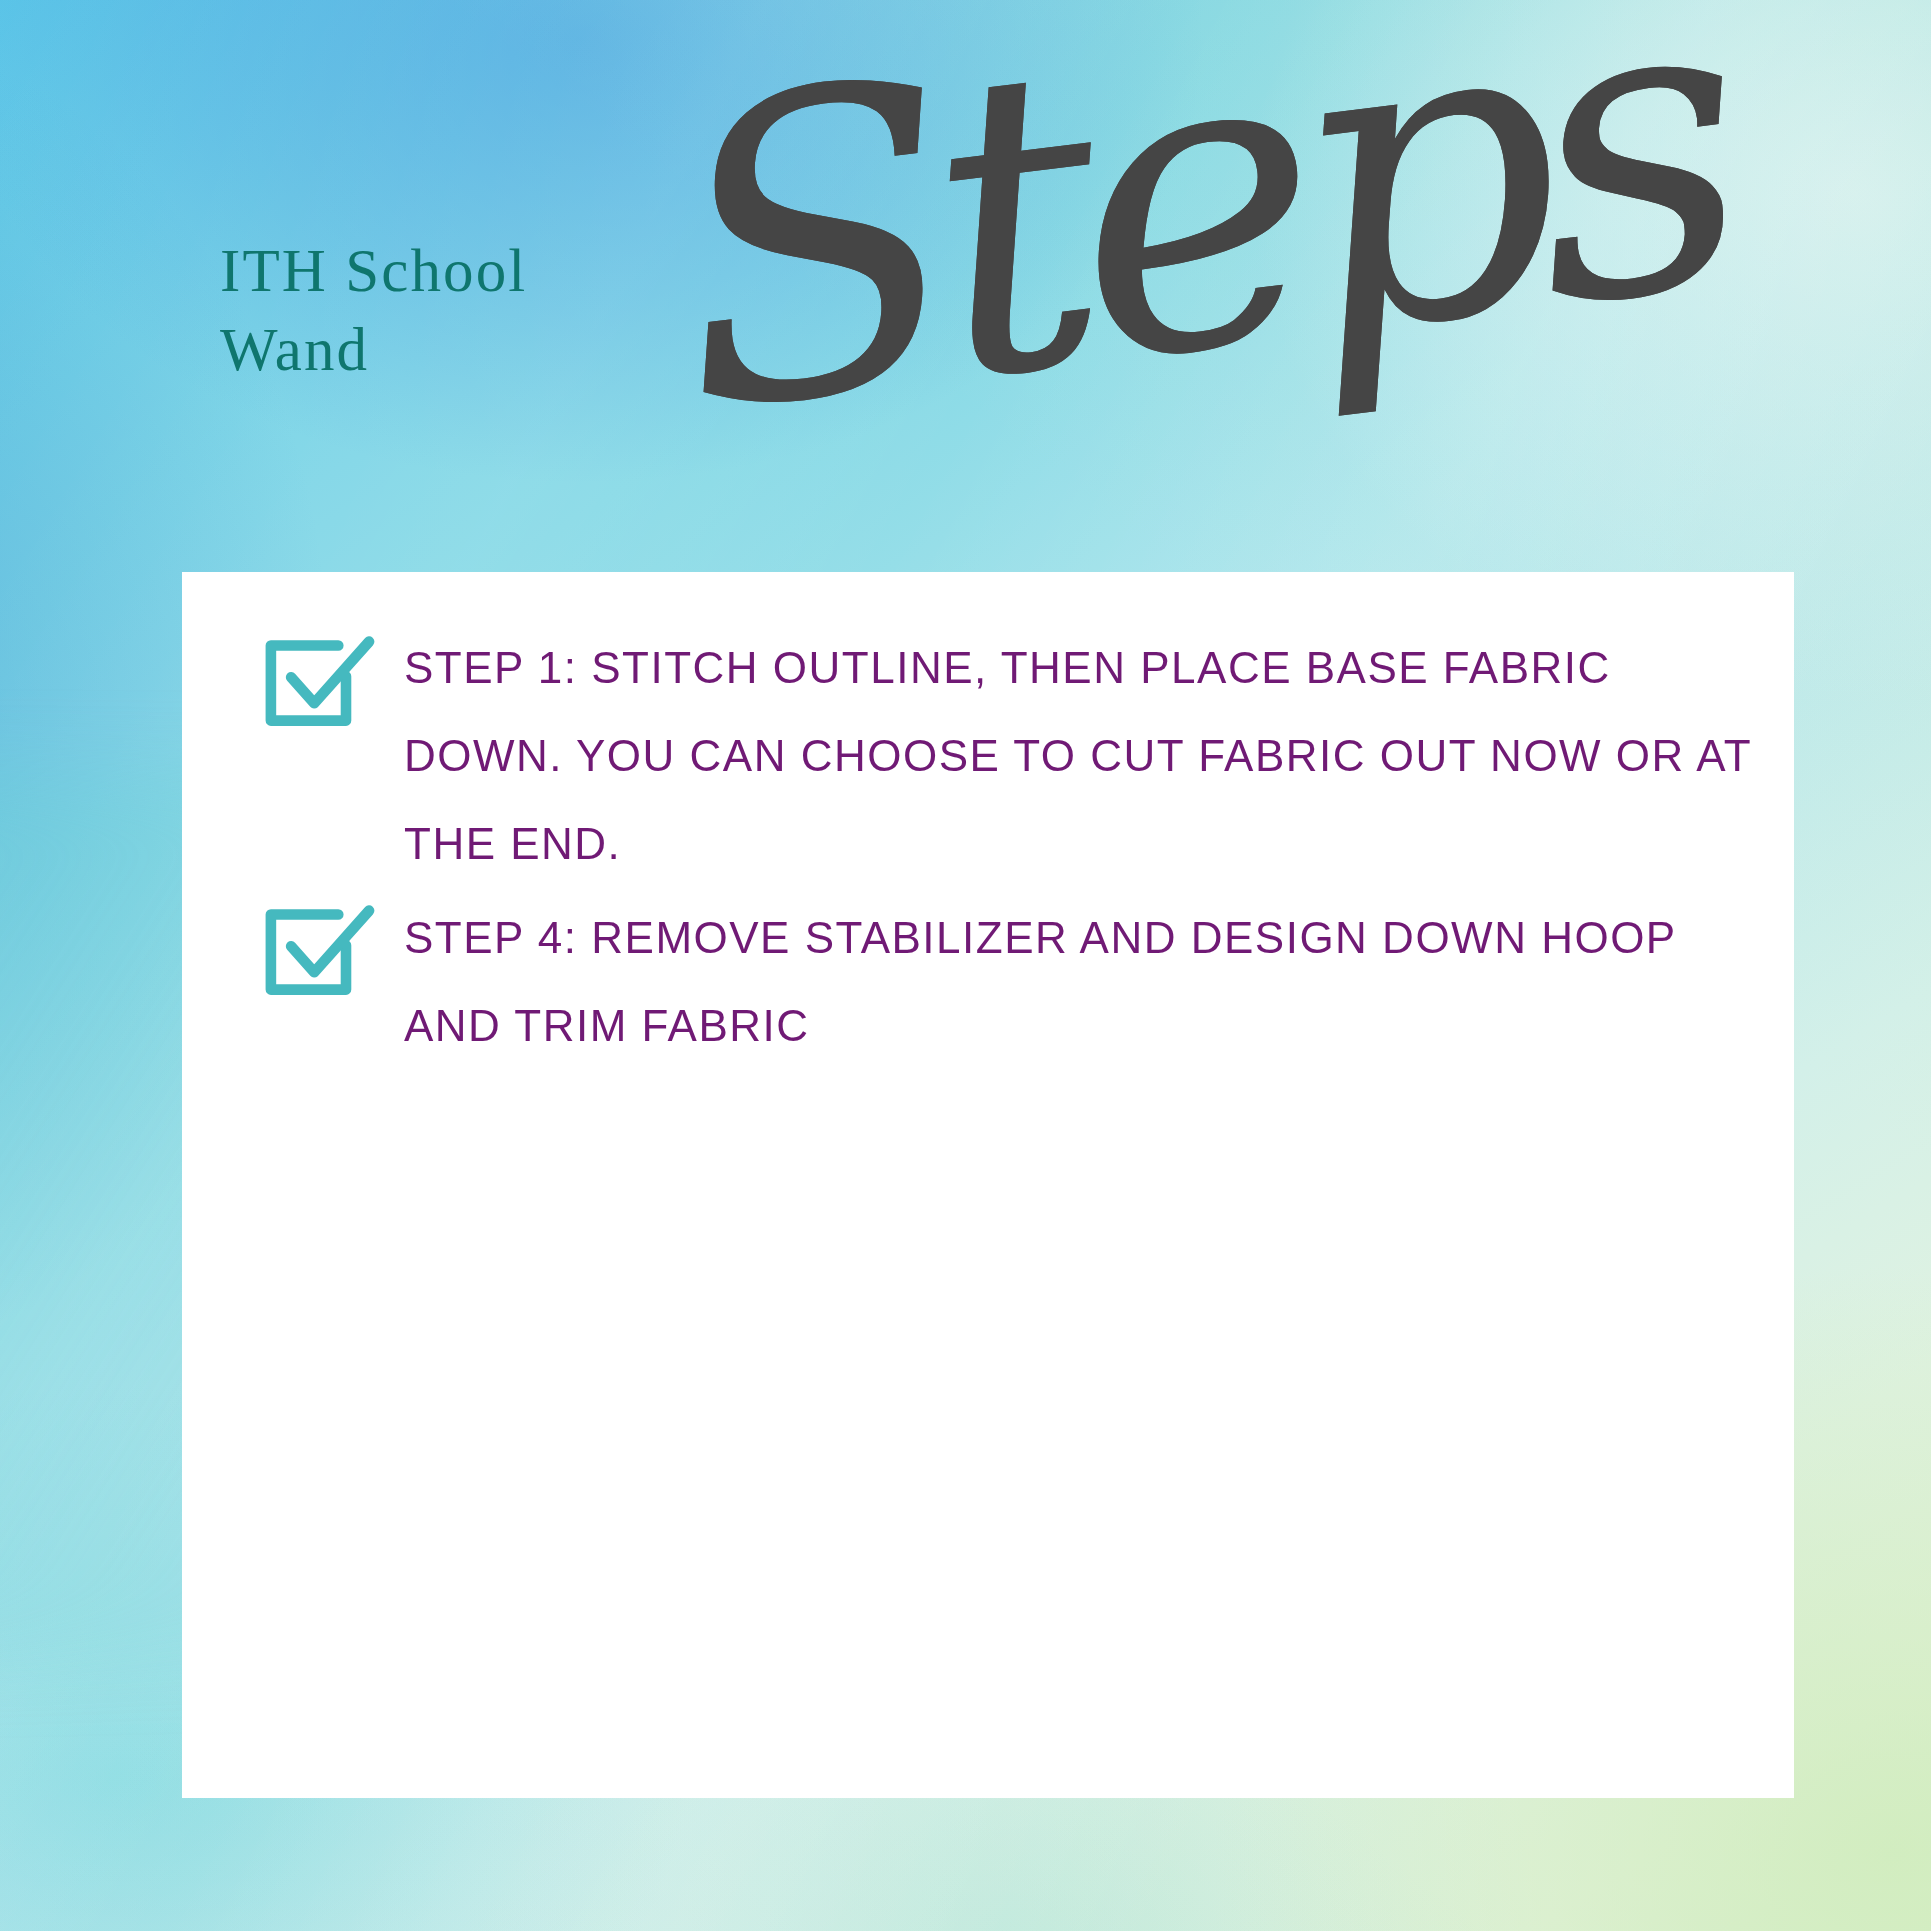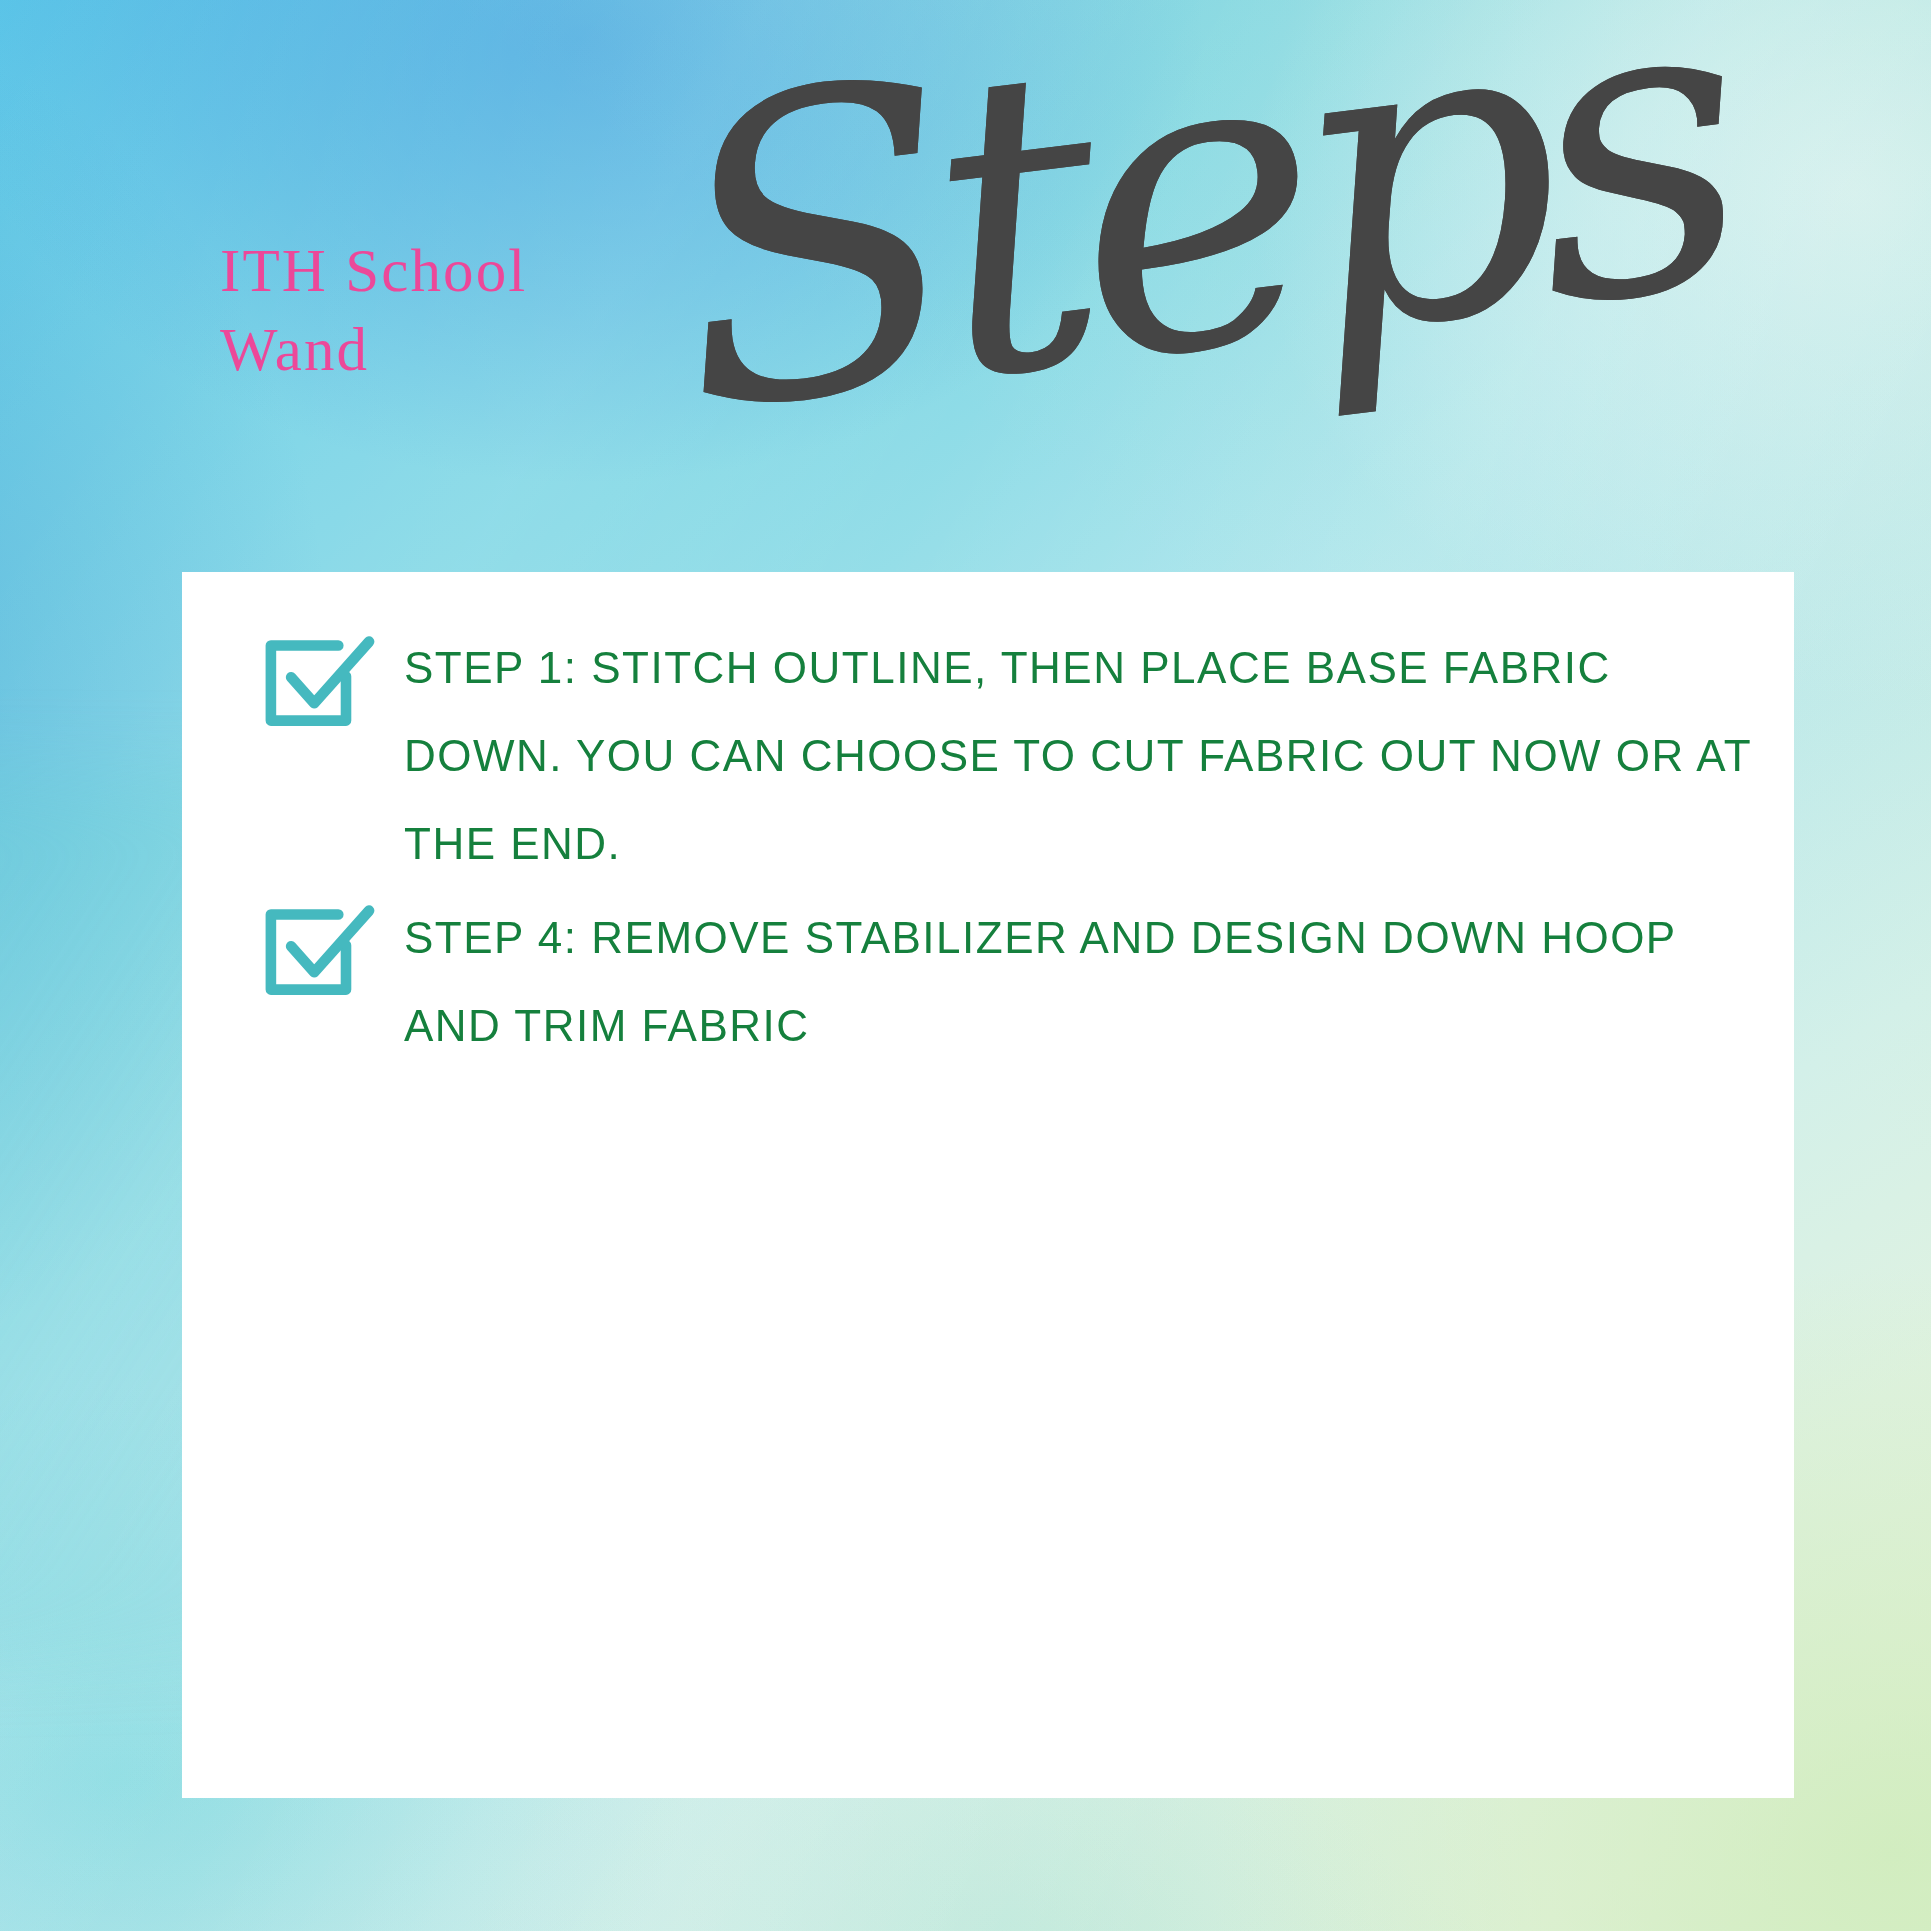--- a/index.html
+++ b/index.html
@@ -86,21 +86,21 @@
   
   .kicker {
     position: absolute;
     left: 220px;
     top: 232px;
     width: 454px;
     font-family: "Liberation Serif", serif;
     font-size: 61px;
     line-height: 1.29;
     letter-spacing: 2.1px;
-    color: #ec4899;
+    color: #0f766e;
     white-space: pre-line;
   }
 
   .script-title {
     position: absolute;
     left: 676px;
     top: 58px;
     font-size: 415px;
     line-height: 1;
     color: #454545;
@@ -143,21 +143,21 @@
     margin-right: 25px;
   }
   .cb svg { display: block; width: 118px; height: 104px; }
 
   .step-text {
     flex: 1 1 auto;
     font-family: "Liberation Sans", sans-serif;
     font-size: 44px;
     line-height: 2.0;
     letter-spacing: 1.5px;
-    color: #15803d;
+    color: #701a75;
     font-weight: 400;
     padding-top: 3.9px;
   }
 </style>
 </head>
 <body>
 
 <div id="poster">
 
   <div class="bg-base"></div>

